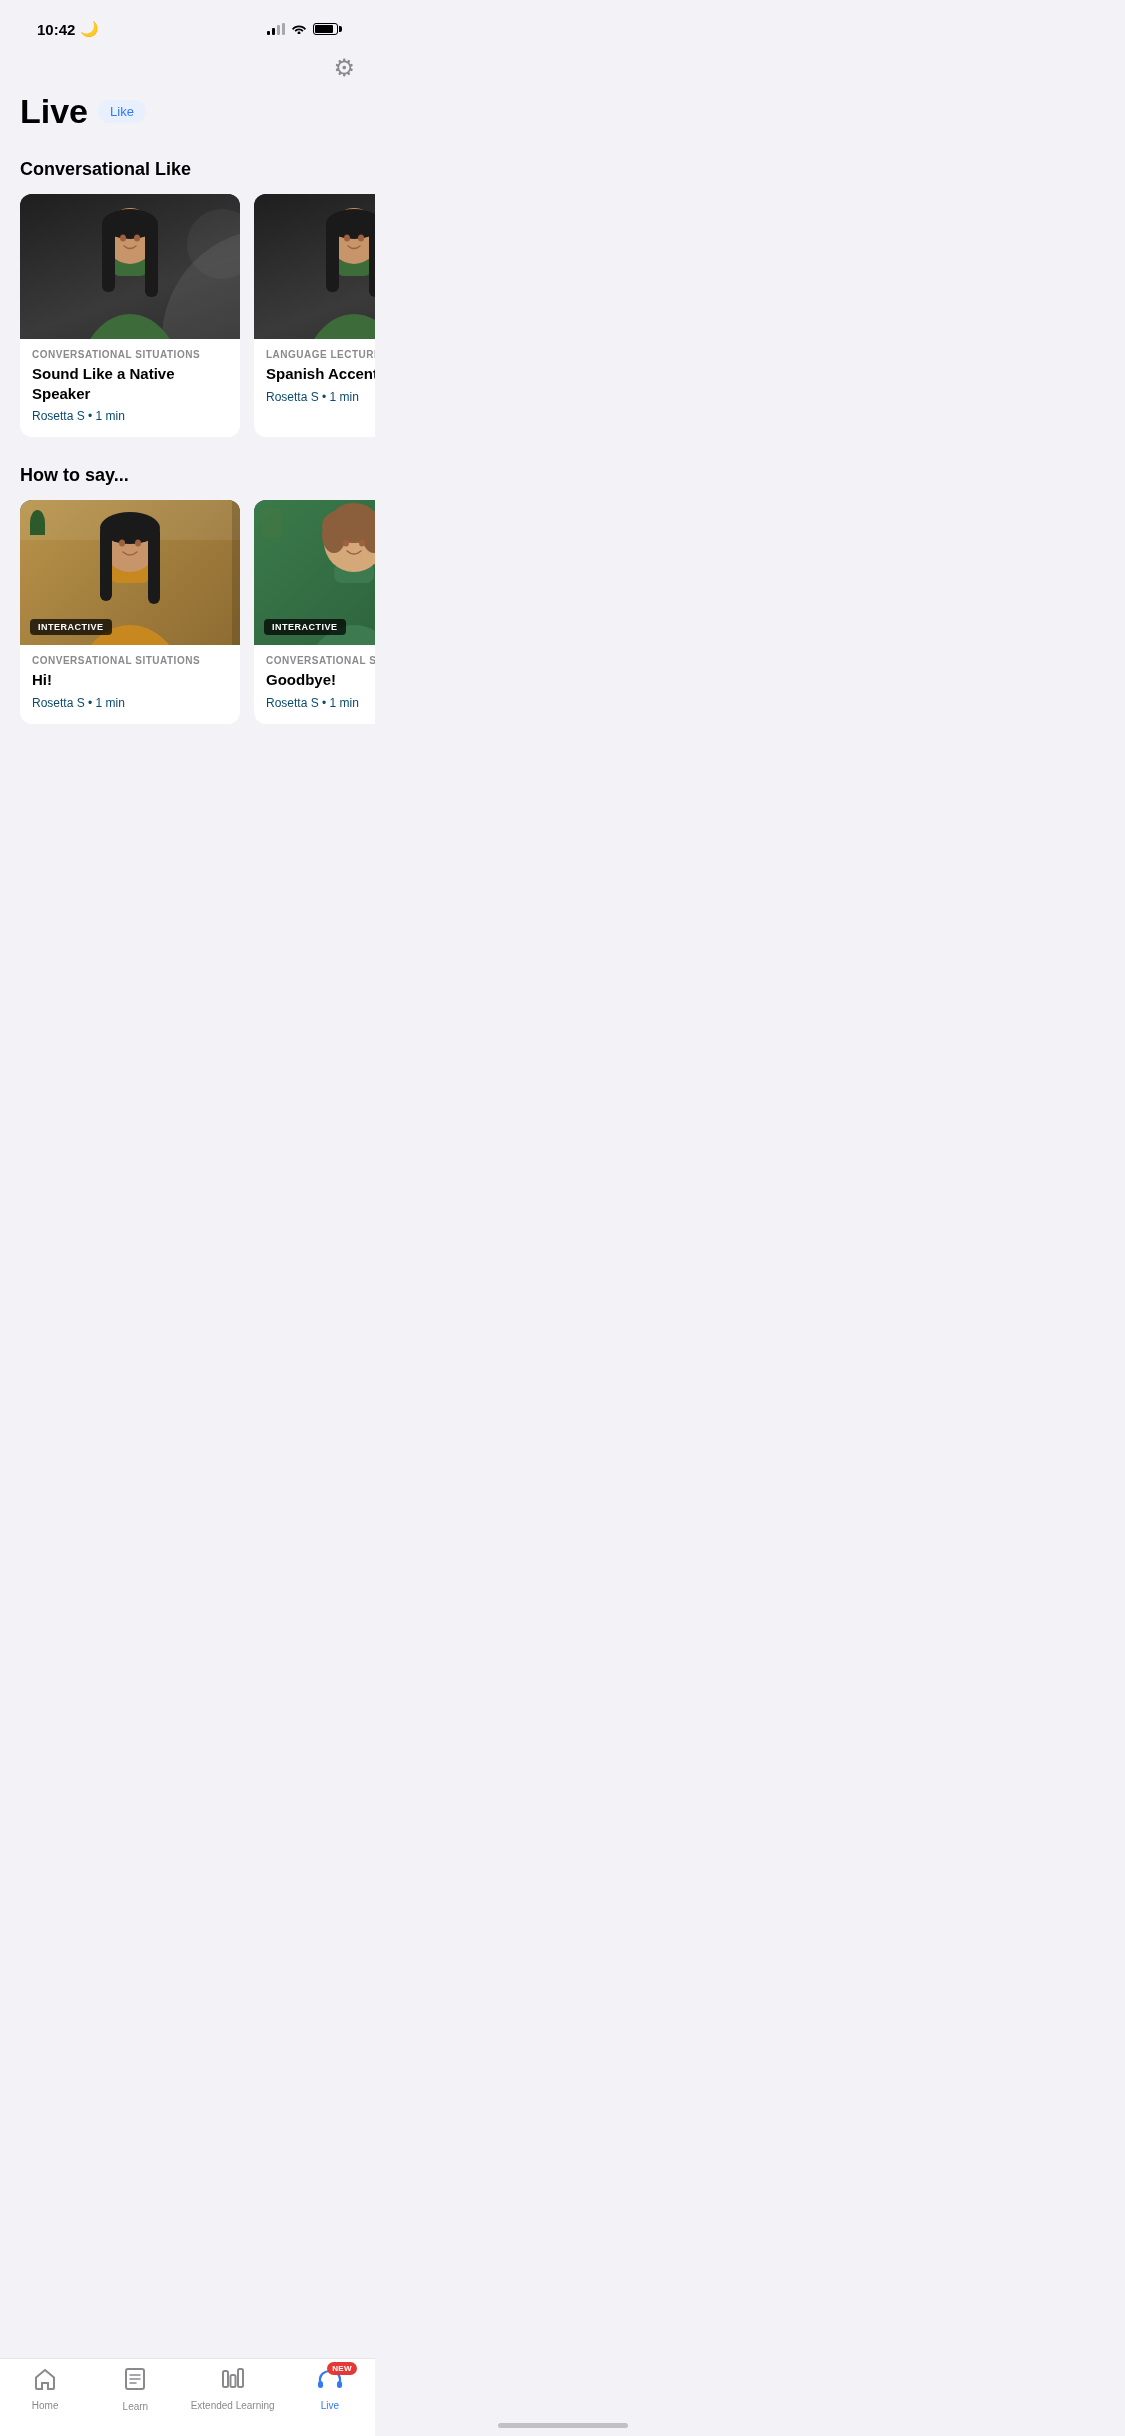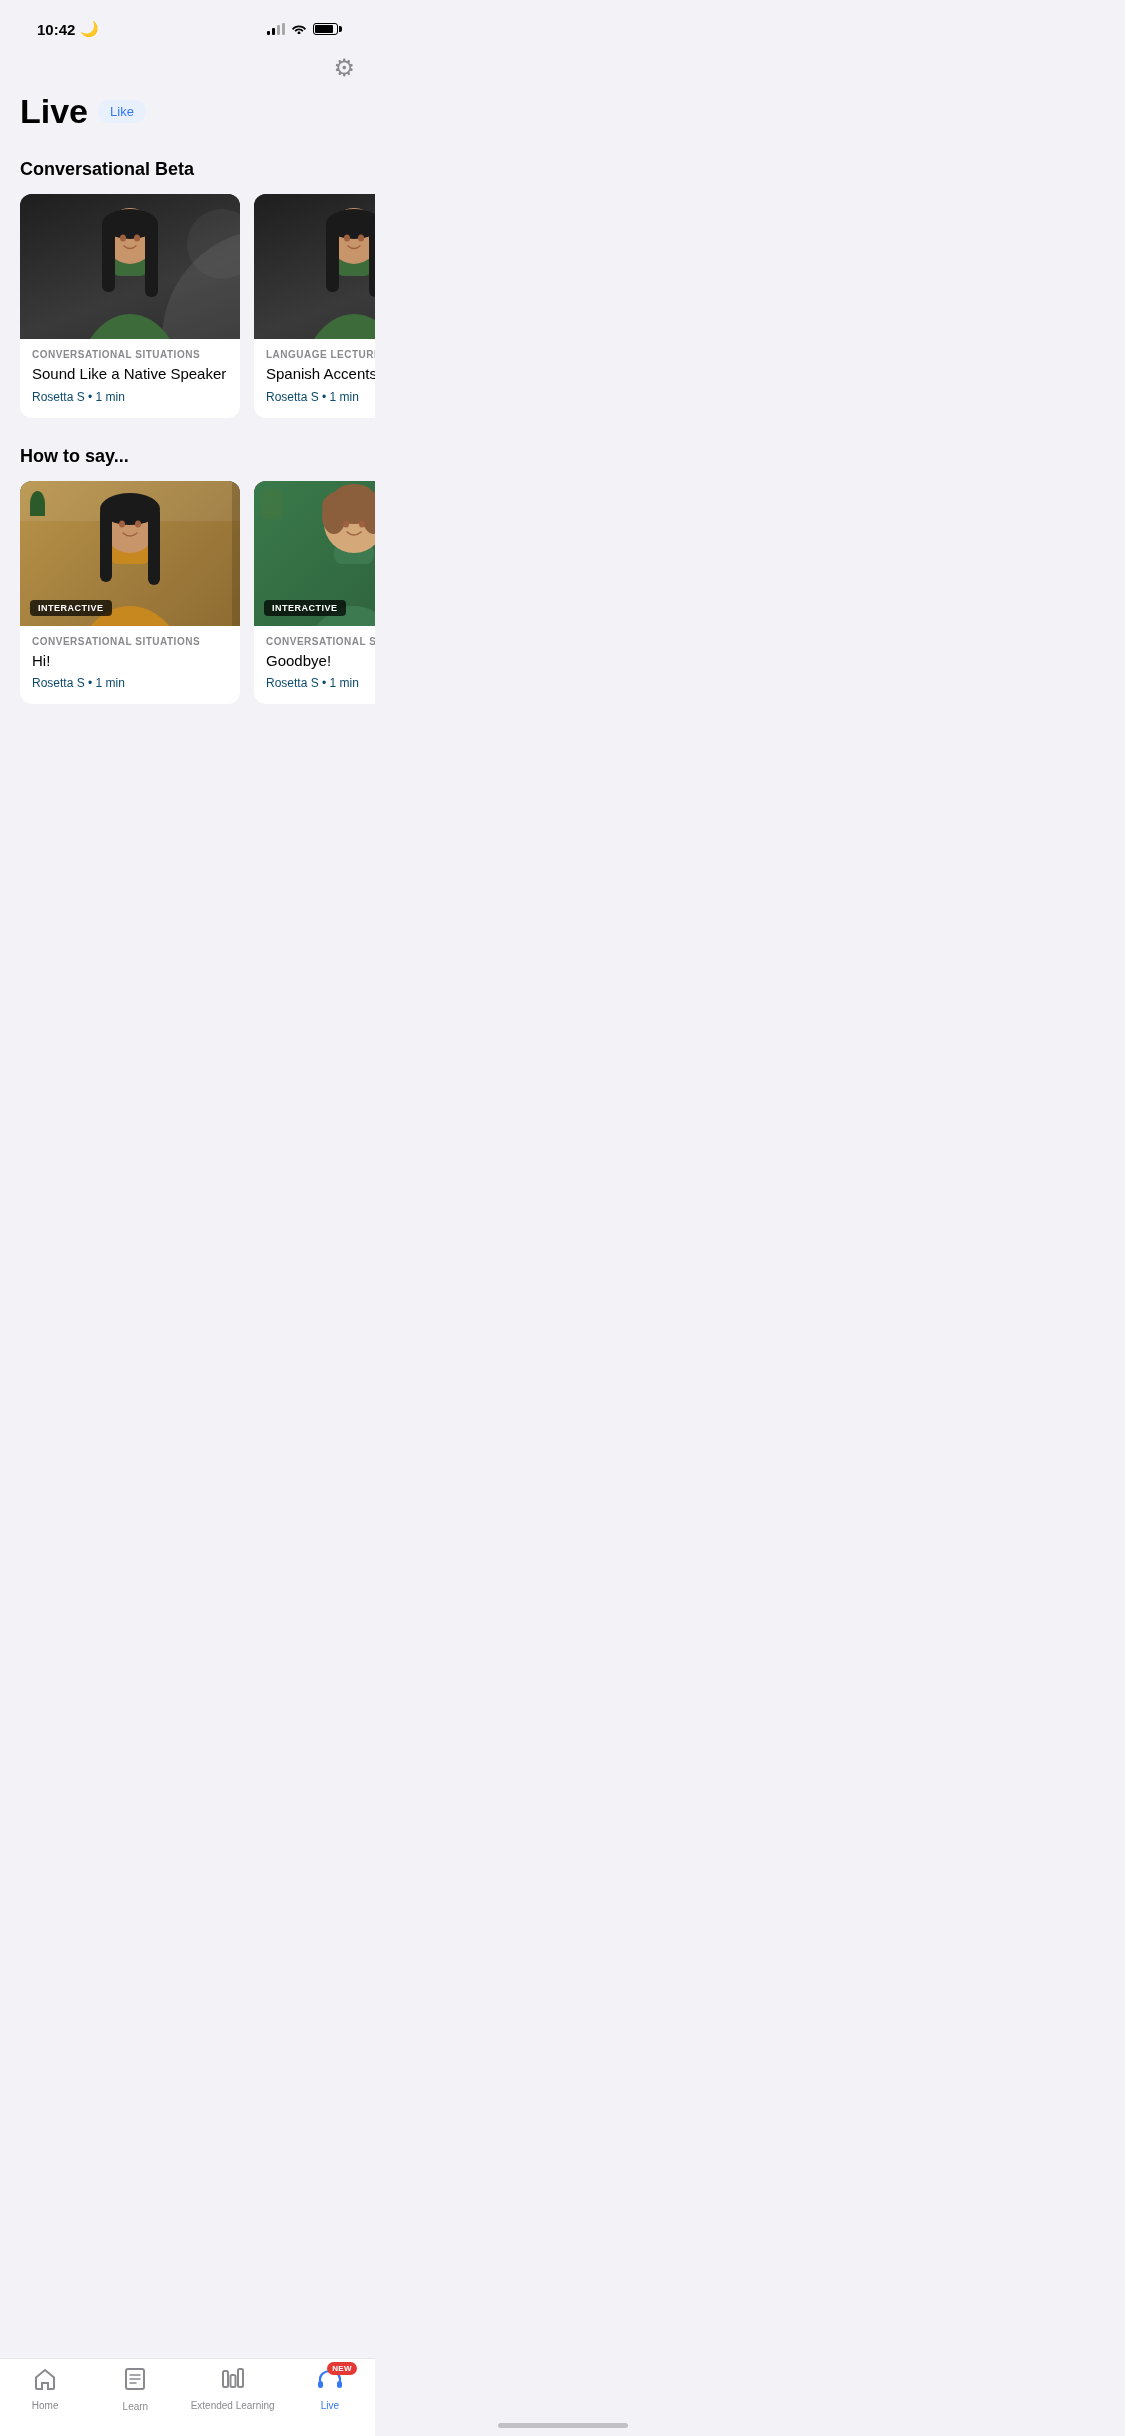--- a/index.html
+++ b/index.html
@@ -171,21 +171,21 @@
     .card-category {
       font-size: 10px;
       font-weight: 700;
       color: #8a8a8e;
       letter-spacing: 0.5px;
       text-transform: uppercase;
       margin-bottom: 4px;
     }
     .card-video-title {
       font-size: 15px;
-      font-weight: 400;
+      font-weight: 700;
       color: #000;
       margin-bottom: 6px;
       line-height: 1.3;
     }
     .card-meta {
       font-size: 12px;
       color: #0c4a6e;
     }
 
     
@@ -298,21 +298,21 @@
 
 <div class="main-content scrollable-body">
 
   <div class="page-title-row">
     <h1 class="page-title">Live</h1>
     <span class="beta-badge">Like</span>
   </div>
 
 
   <div>
-    <h3 class="subsection-title">Conversational Beta</h3>
+    <h3 class="subsection-title">Conversational Like</h3>
 
     <div class="cards-scroll">
 
       <div class="video-card">
         <div class="card-thumbnail ct-thumb">
           <div style="position:absolute;top:0;left:0;right:0;bottom:0;background:linear-gradient(160deg,#1e1e1e 0%,#3a3a3a 60%,#2a2a2a 100%);">
 
             <div style="position:absolute;bottom:0;right:0;width:110px;height:110px;background:rgba(120,120,120,0.25);border-radius:100% 0 0 0;"></div>
             <div style="position:absolute;top:15px;right:15px;width:70px;height:70px;background:rgba(120,120,120,0.15);border-radius:50%;"></div>
 

